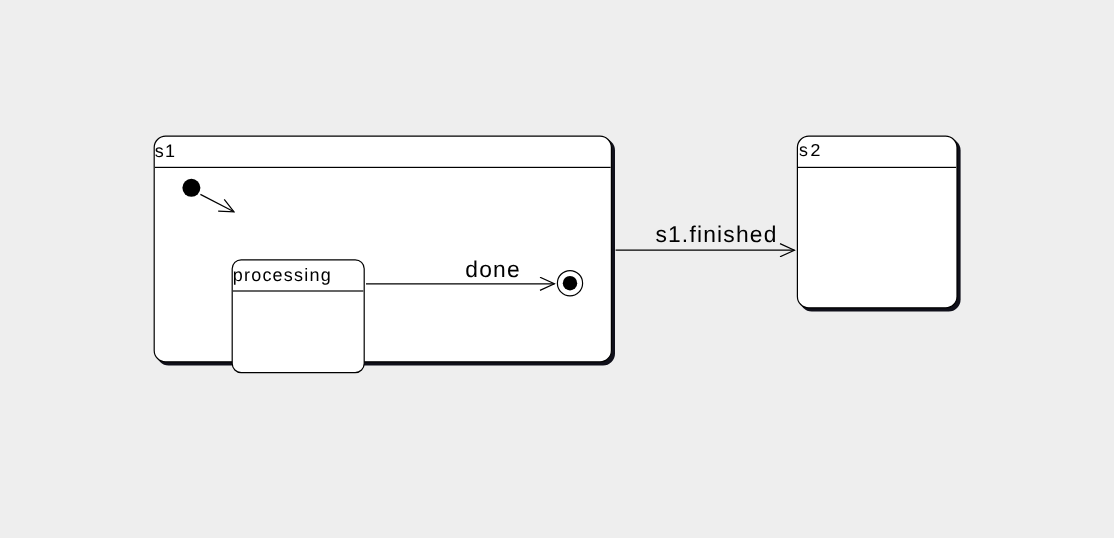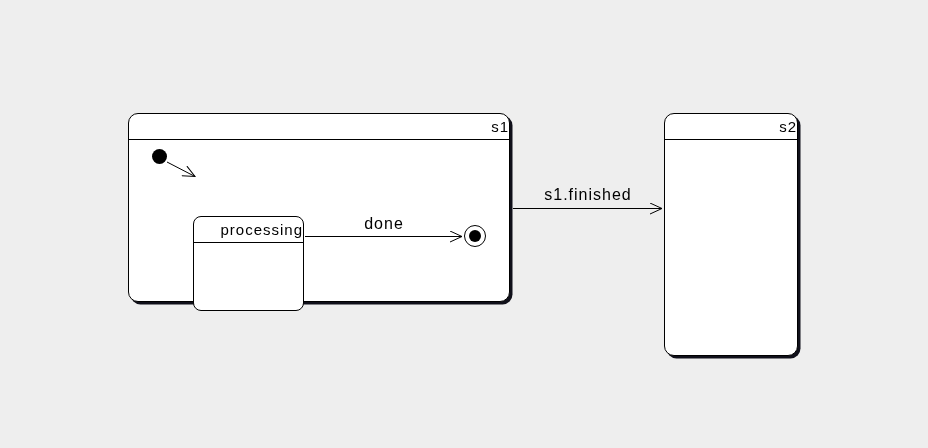--- a/index.html
+++ b/index.html
@@ -32,28 +32,28 @@
     overflow: hidden;
   }
   .state--simple {
     border-radius: 8px;
     box-shadow: none;
   }
   .state-title {
     box-sizing: border-box;
     height: 26px;
     line-height: 25px;
-    text-align: right;
+    text-align: left;
     border-bottom: 1px solid var(--stroke, #000000);
     font-size: 15px;
     letter-spacing: 1px;
     white-space: nowrap;
   }
   #state-s1      { left: 128px; top: 113px; width: 382px; height: 189px; }
-  #state-s2      { left: 664px; top: 113px; width: 134px; height: 243px; }
+  #state-s2      { left: 664px; top: 113px; width: 134px; height: 144px; font-family: Liberation Mono, monospace; }
   #state-processing { left: 193px; top: 176px; width: 111px; height: 95px; margin-top: 40px; }
 
   
   .pseudo-initial {
     position: absolute;
     left: 152px; top: 149px;
     width: 15px; height: 15px;
     border-radius: 50%;
     background: var(--stroke, #000000);
   }
@@ -83,23 +83,23 @@
     height: 448px;
     pointer-events: none;
   }
   .overlay path.edge {
     fill: none;
     stroke: var(--stroke, #000000);
     stroke-width: 1;
   }
   .t-label {
     position: absolute;
-    font-size: 16px;
+    font-size: 19px;
     letter-spacing: 1px;
-    text-align: center;
+    text-align: right;
     white-space: nowrap;
   }
   #label-done        { left: 334px; top: 215px; width: 100px; }
   #label-s1-finished { left: 528px; top: 186px; width: 120px; }
 </style>
 </head>
 <body>
 
 <div class="canvas">
 

